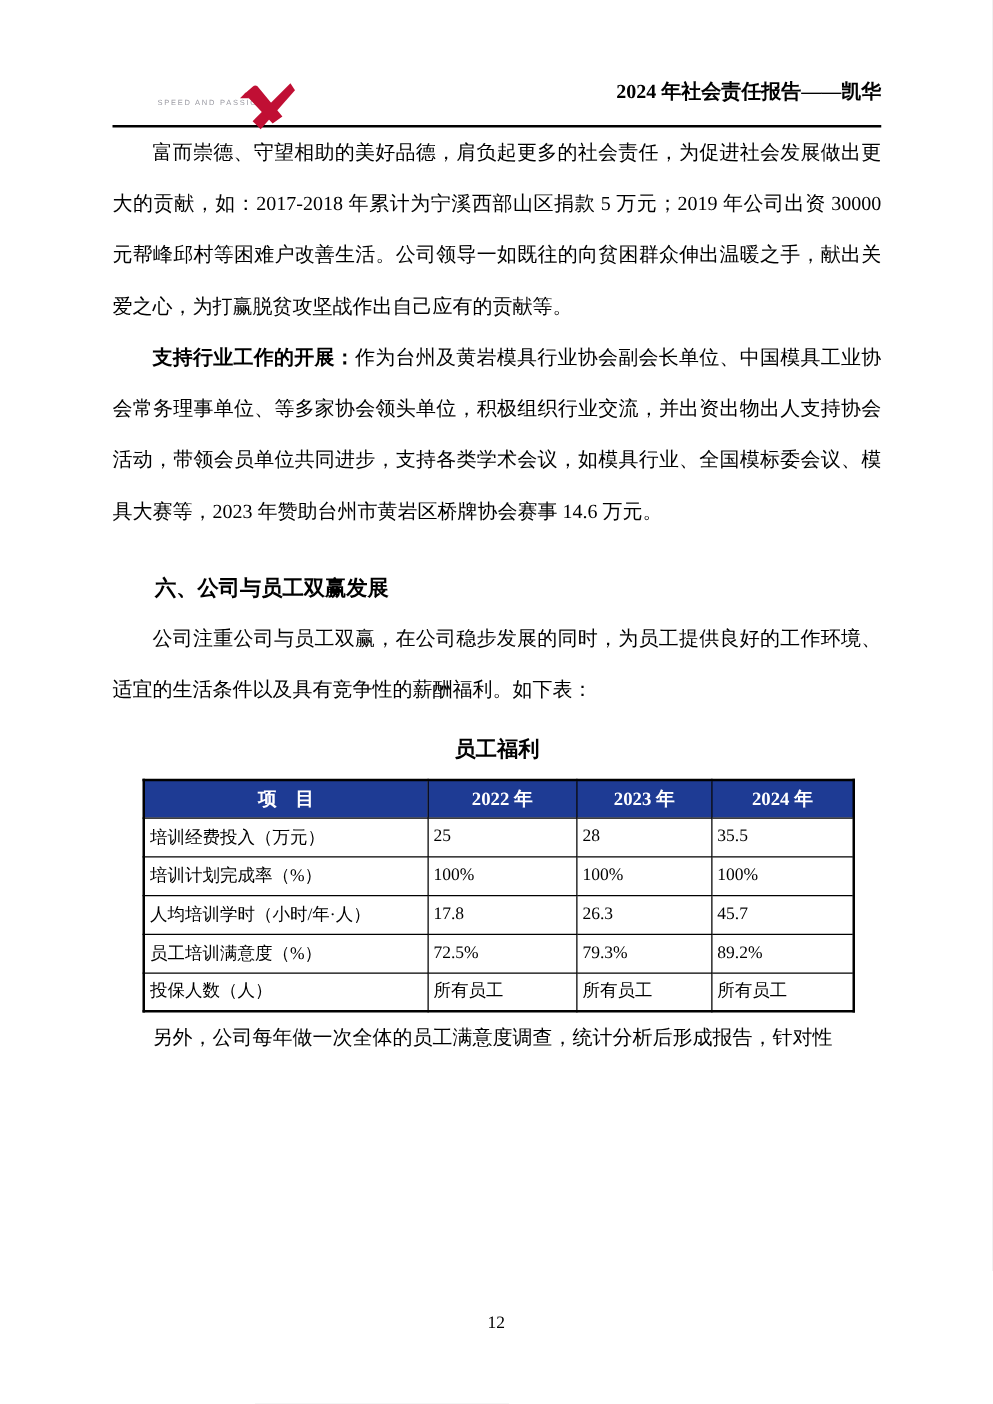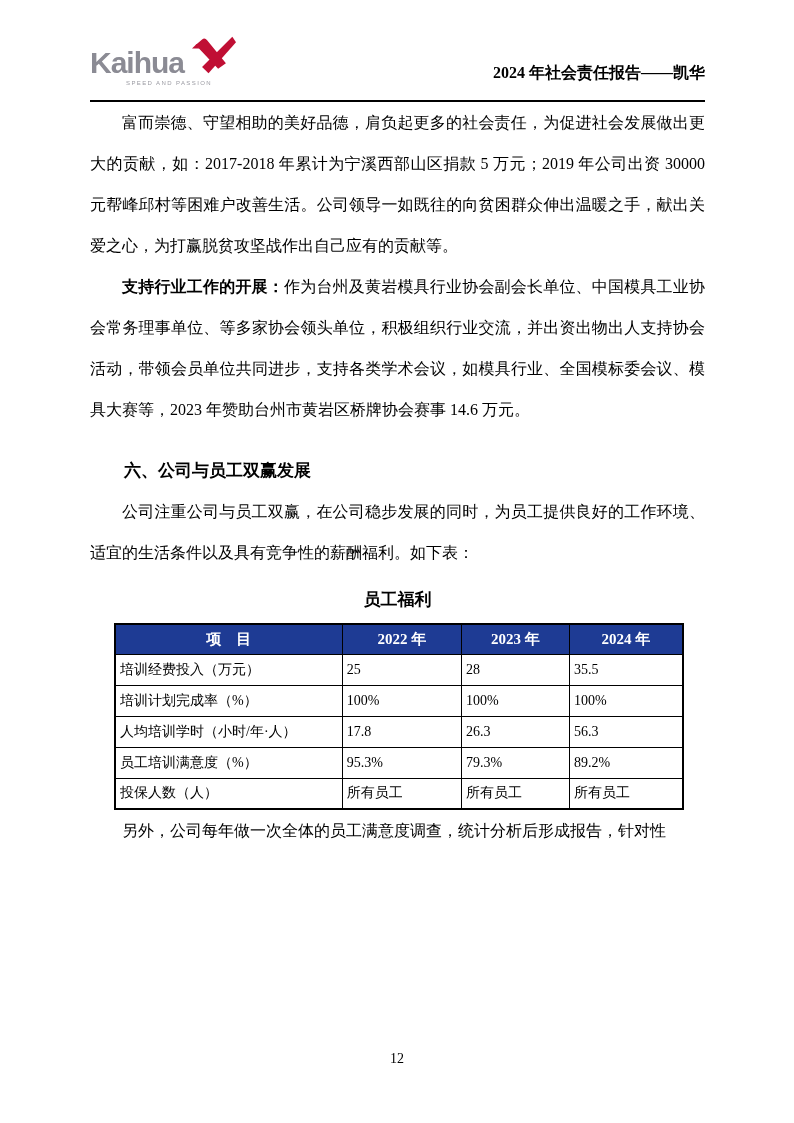--- a/index.html
+++ b/index.html
@@ -66,21 +66,20 @@
     position:absolute;left:0;right:0;bottom:56px;text-align:center;font-size:14px;
   }
 </style>
 </head>
 <body>
 
 <div class="page">
 
   <header class="hdr">
     <div class="logo">
-      <div class="logo-text">Kaihua</div>
       <svg class="logo-bird" width="44" height="38" viewBox="0 0 48 40" aria-hidden="true">
         <polygon points="44,0 48,6 18,40 11,33"></polygon>
         <path d="M4 9 L11 3 Q14 0.5 16.5 4 L37 29 L28.5 35 Z"></path>
         <polygon points="5,8 0,13 8,13"></polygon>
       </svg>
       <div class="logo-tagline">SPEED AND PASSION</div>
     </div>
     <div class="hdr-title">2024 年社会责任报告——凯华</div>
   </header>
 
@@ -115,25 +114,25 @@
           <tr>
         <td>培训计划完成率（%）</td>
         <td>100%</td>
         <td>100%</td>
         <td>100%</td>
       </tr>
           <tr>
         <td>人均培训学时（小时/年·人）</td>
         <td>17.8</td>
         <td>26.3</td>
-        <td>56.3</td>
+        <td>45.7</td>
       </tr>
           <tr>
         <td>员工培训满意度（%）</td>
-        <td>95.3%</td>
+        <td>72.5%</td>
         <td>79.3%</td>
         <td>89.2%</td>
       </tr>
           <tr>
         <td>投保人数（人）</td>
         <td>所有员工</td>
         <td>所有员工</td>
         <td>所有员工</td>
       </tr>
         </tbody>

